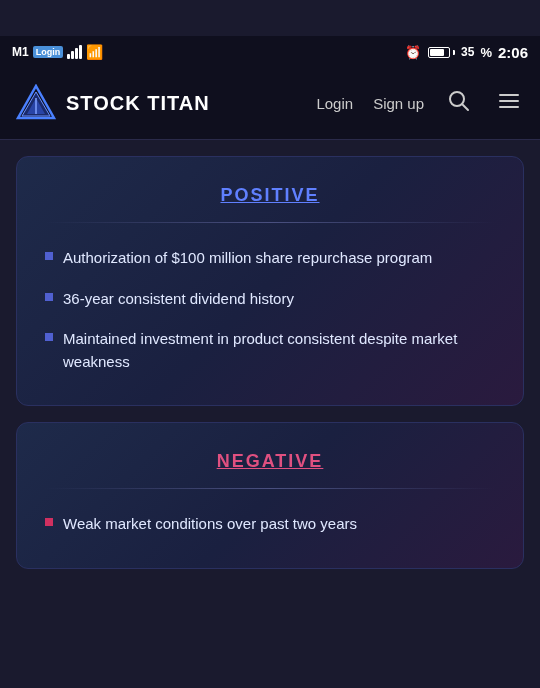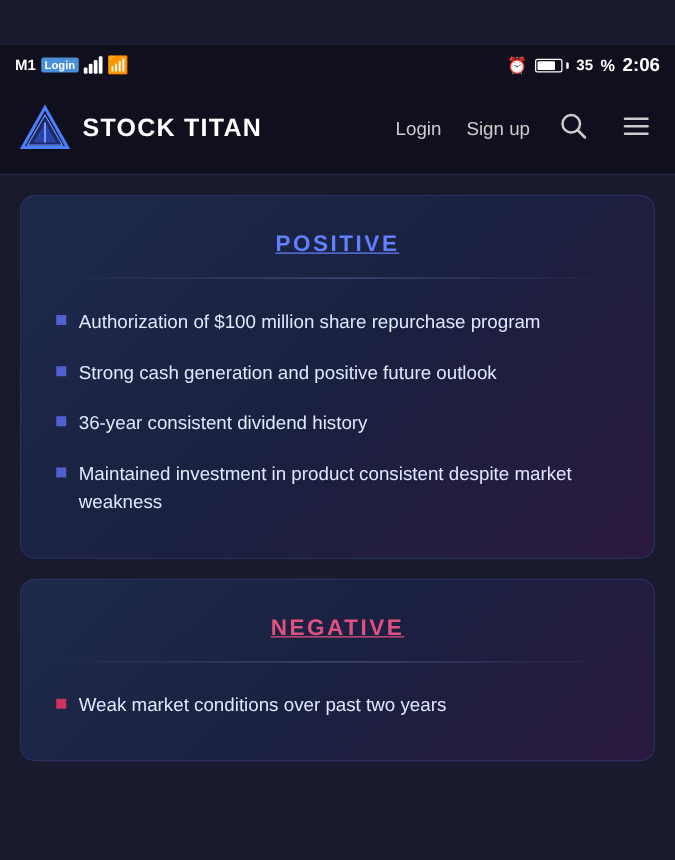--- a/index.html
+++ b/index.html
@@ -251,24 +251,20 @@
   <div class="card">
     <div class="card-title positive">Positive</div>
     <div class="divider"></div>
     <ul class="bullet-list">
       <li>
         <span class="bullet-square positive-bullet"></span>
         <span>Authorization of $100 million share repurchase program</span>
       </li>
       <li>
         <span class="bullet-square positive-bullet"></span>
-        <span>Strong cash generation and positive future outlook</span>
-      </li>
-      <li>
-        <span class="bullet-square positive-bullet"></span>
         <span>36-year consistent dividend history</span>
       </li>
       <li>
         <span class="bullet-square positive-bullet"></span>
         <span>Maintained investment in product consistent despite market weakness</span>
       </li>
     </ul>
   </div>
 
   <div class="card">

